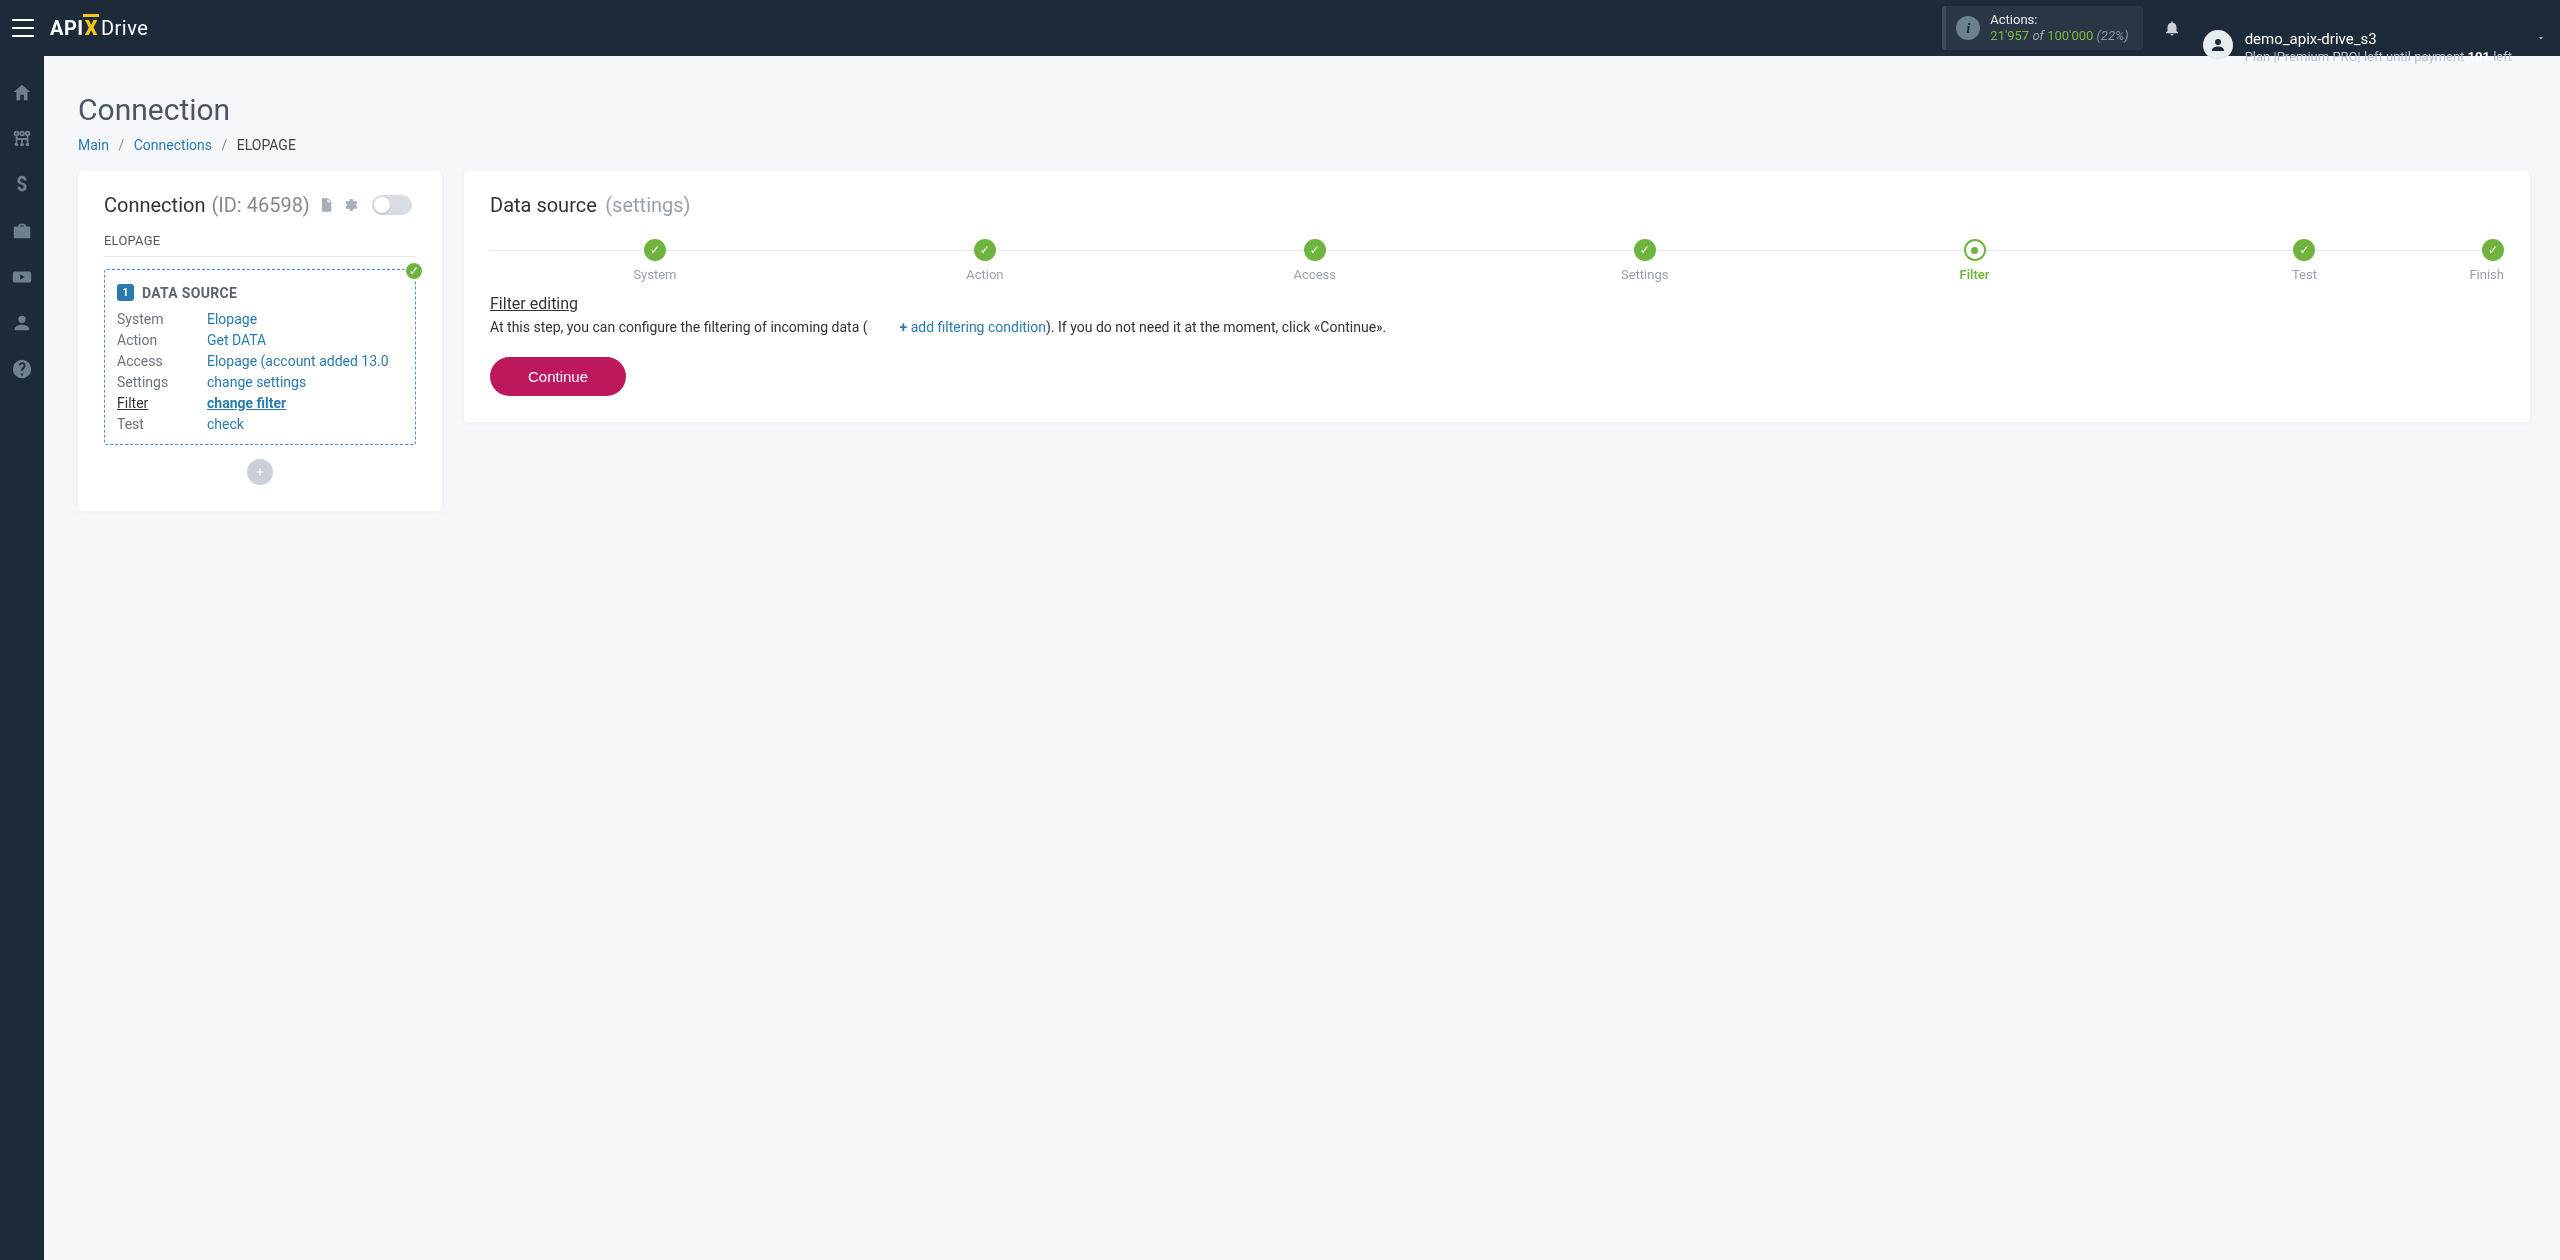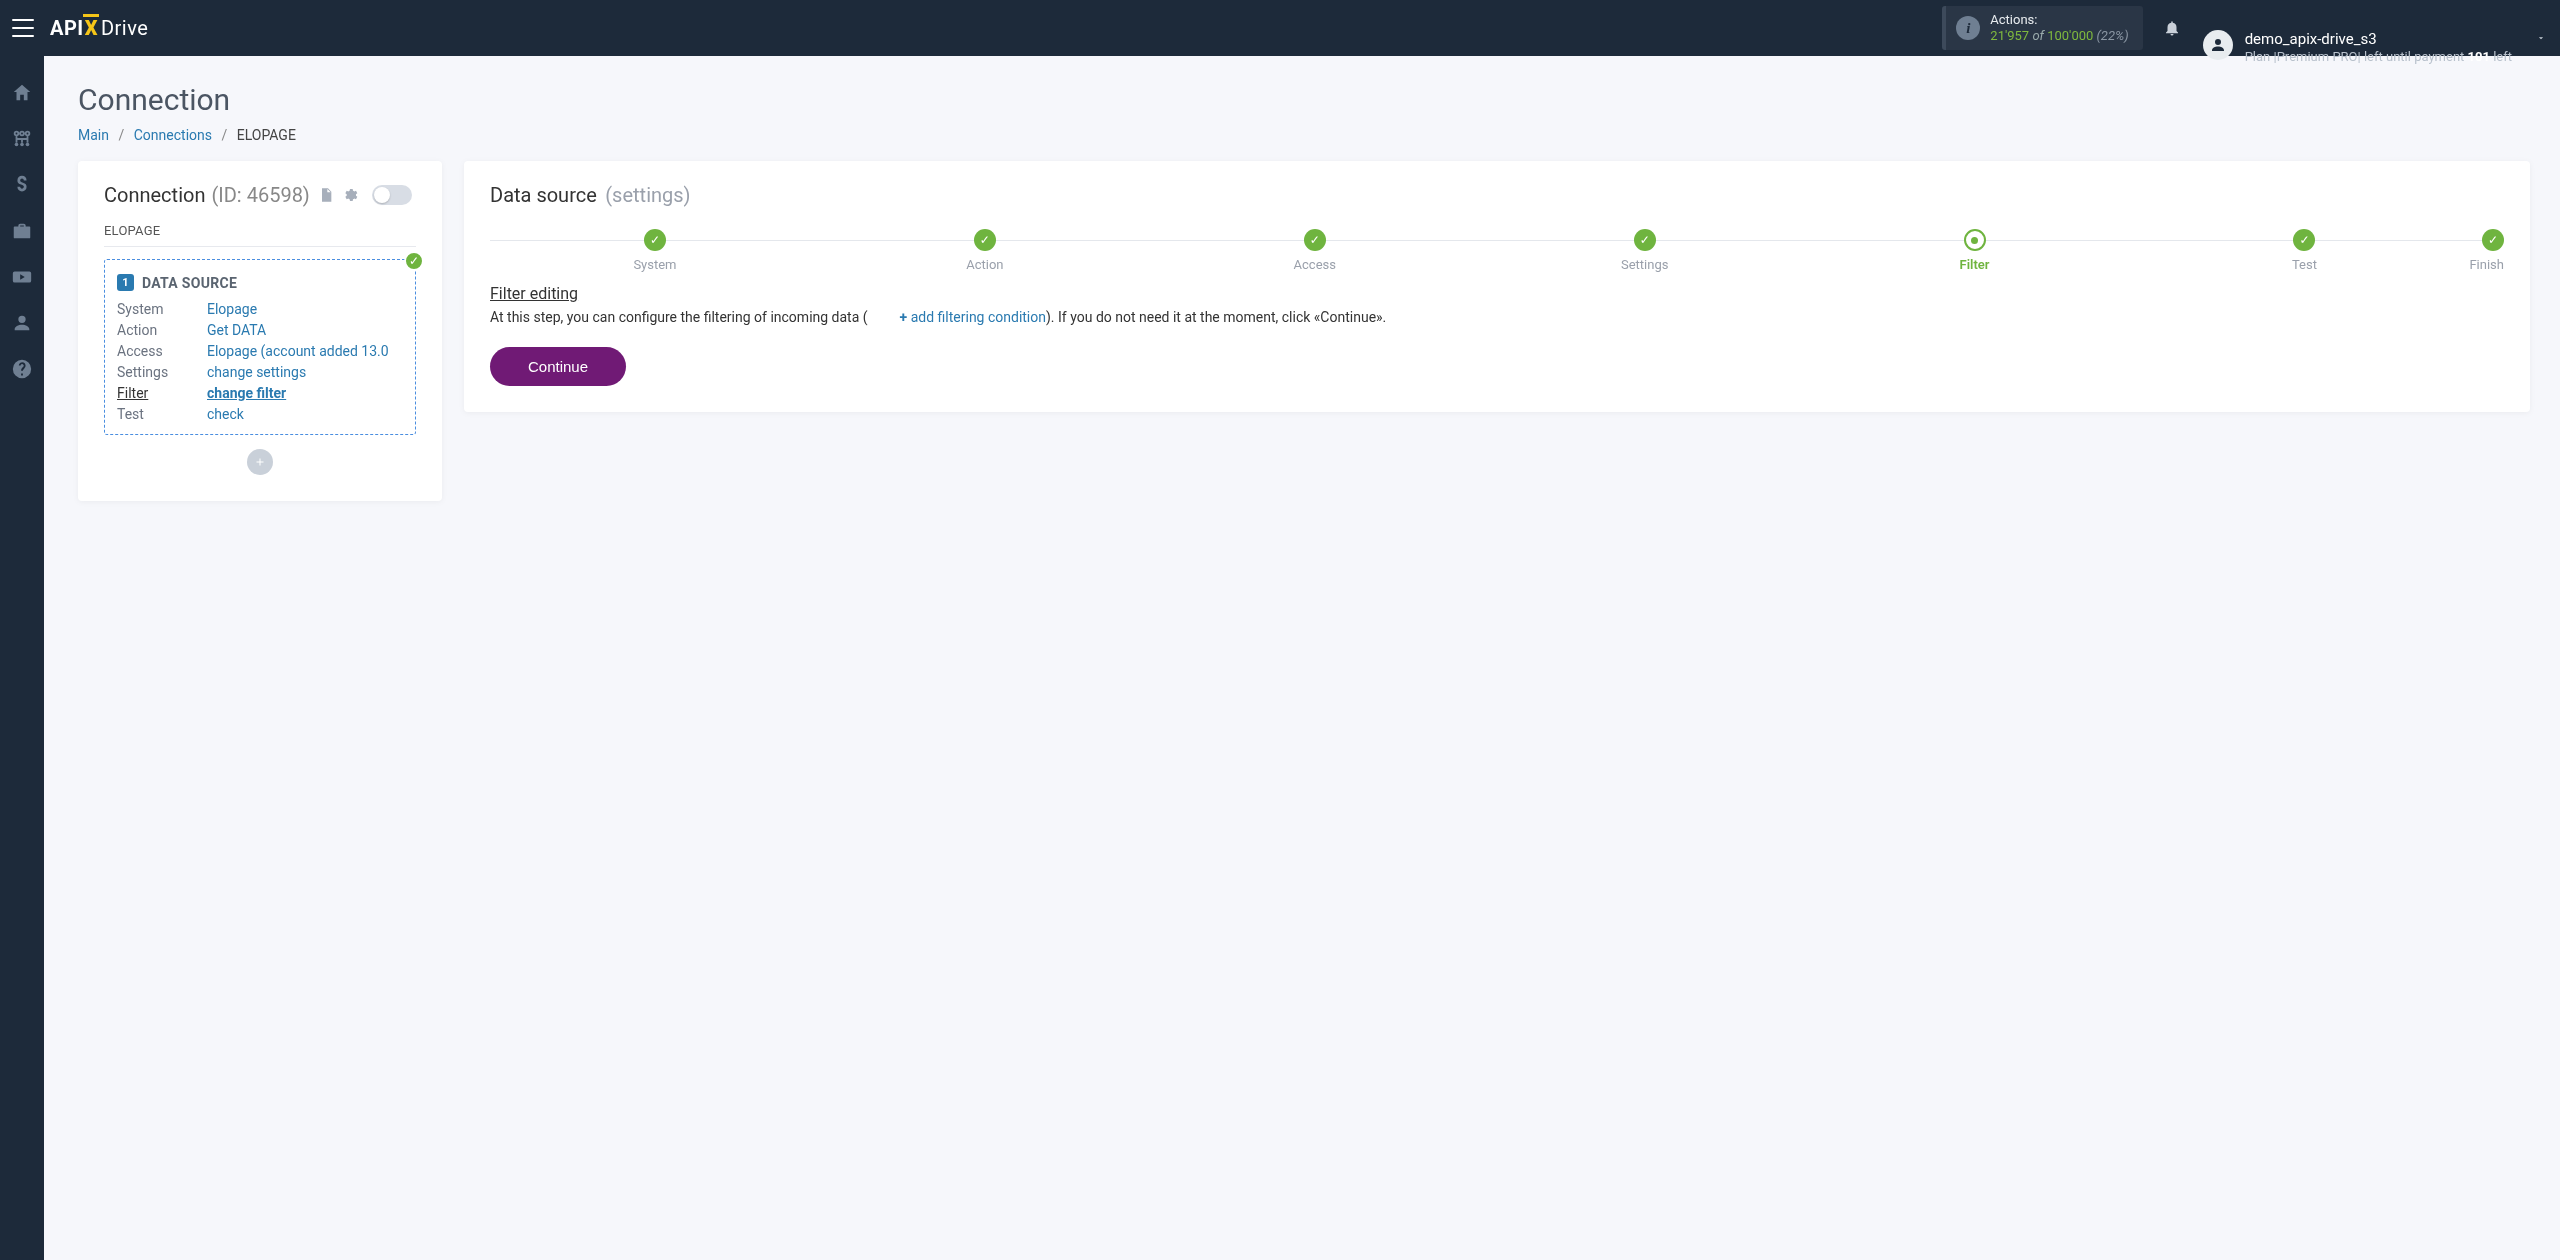--- a/index.html
+++ b/index.html
@@ -80,21 +80,21 @@
   .body-layout { display: flex; }
   .sidebar {
     width: 44px; background: #1d2a3a; min-height: calc(100vh - 56px);
     display: flex; flex-direction: column; align-items: center;
     padding-top: 26px; gap: 24px;
   }
   .sidebar-item { width: 22px; height: 22px; cursor: pointer; }
   .sidebar-item svg { width: 22px; height: 22px; fill: #6f7f92; }
 
   .main {
-    flex: 1; padding: 26px 30px 30px 34px;
+    flex: 1; padding: 36px 30px 30px 34px;
   }
   .page-title {
     font-size: 30px; font-weight: 400; color: #4b5563; margin-bottom: 10px;
   }
   .breadcrumb { font-size: 14px; color: #888; margin-bottom: 18px; }
   .breadcrumb a { color: #2a7ab0; text-decoration: none; }
   .breadcrumb .sep { margin: 0 6px; color: #888; }
   .breadcrumb .current { color: #444; }
 
   .two-col { display: flex; gap: 22px; align-items: flex-start; }
@@ -177,21 +177,21 @@
   .add-cond .plus { font-weight: 700; }
   .help-line { margin-top: 6px; color: #333; font-size: 14px; }
   .help-line .icon {
     display: inline-flex; width: 15px; height: 15px; border-radius: 50%; background: #2a7ab0; color: #fff;
     align-items: center; justify-content: center; font-size: 11px; font-weight: 700; vertical-align: middle; margin-right: 4px;
   }
   .help-line .link { color: #2a7ab0; cursor: pointer; }
   .help-line .strong { font-weight: 700; color: #2a7ab0; }
 
   .btn-continue {
-    display: inline-block; margin-top: 22px; background: #701a75; color: #fff;
+    display: inline-block; margin-top: 22px; background: #be185d; color: #fff;
     border: none; border-radius: 22px; padding: 11px 38px; font-size: 15px; cursor: pointer;
   }
 </style>
 </head>
 <body>
 
 <div class="topbar">
   <div class="hamburger">
     <span></span>
       <span></span>

